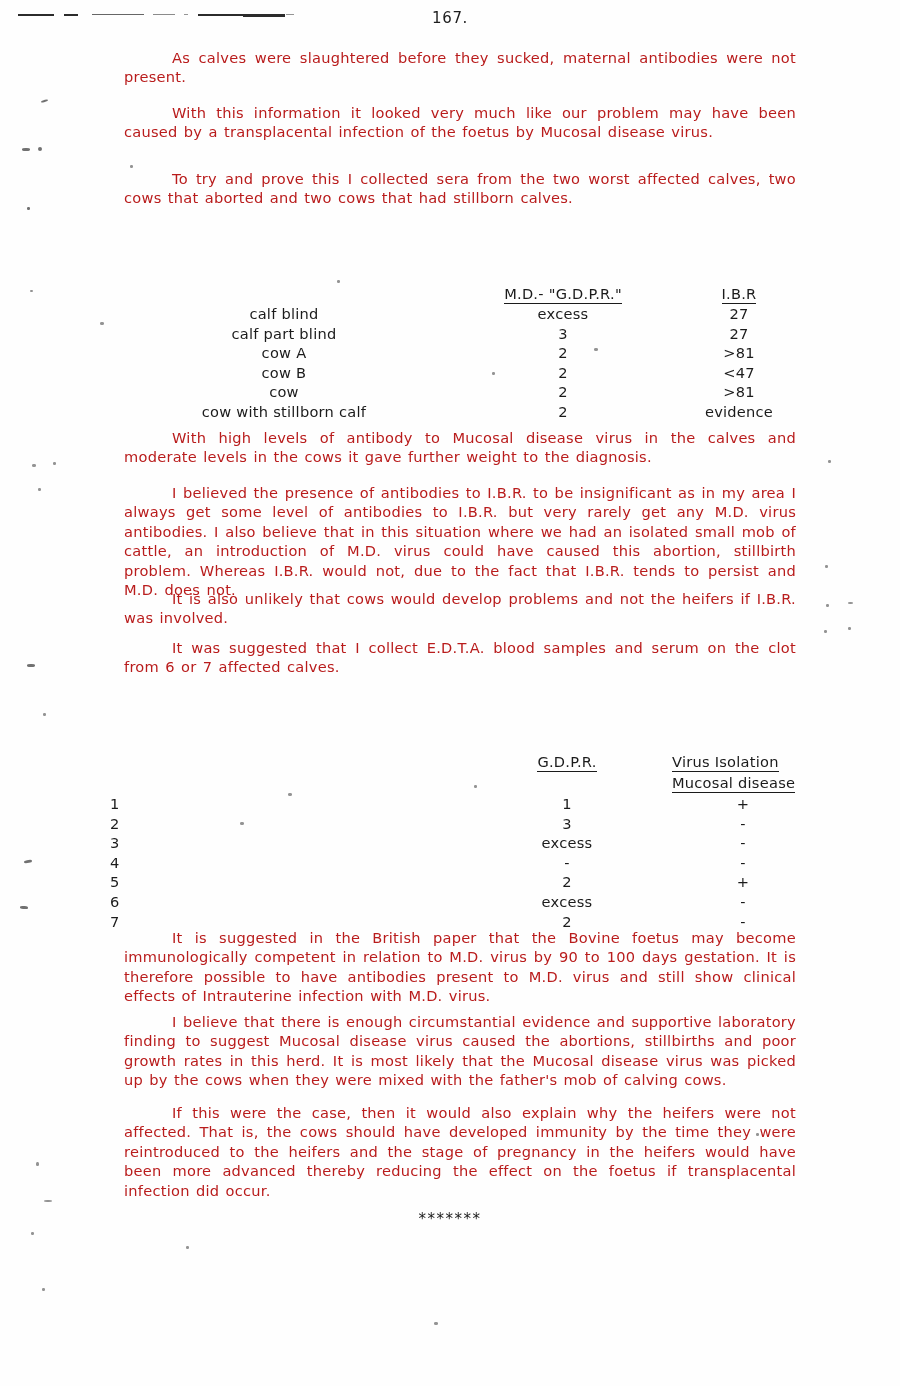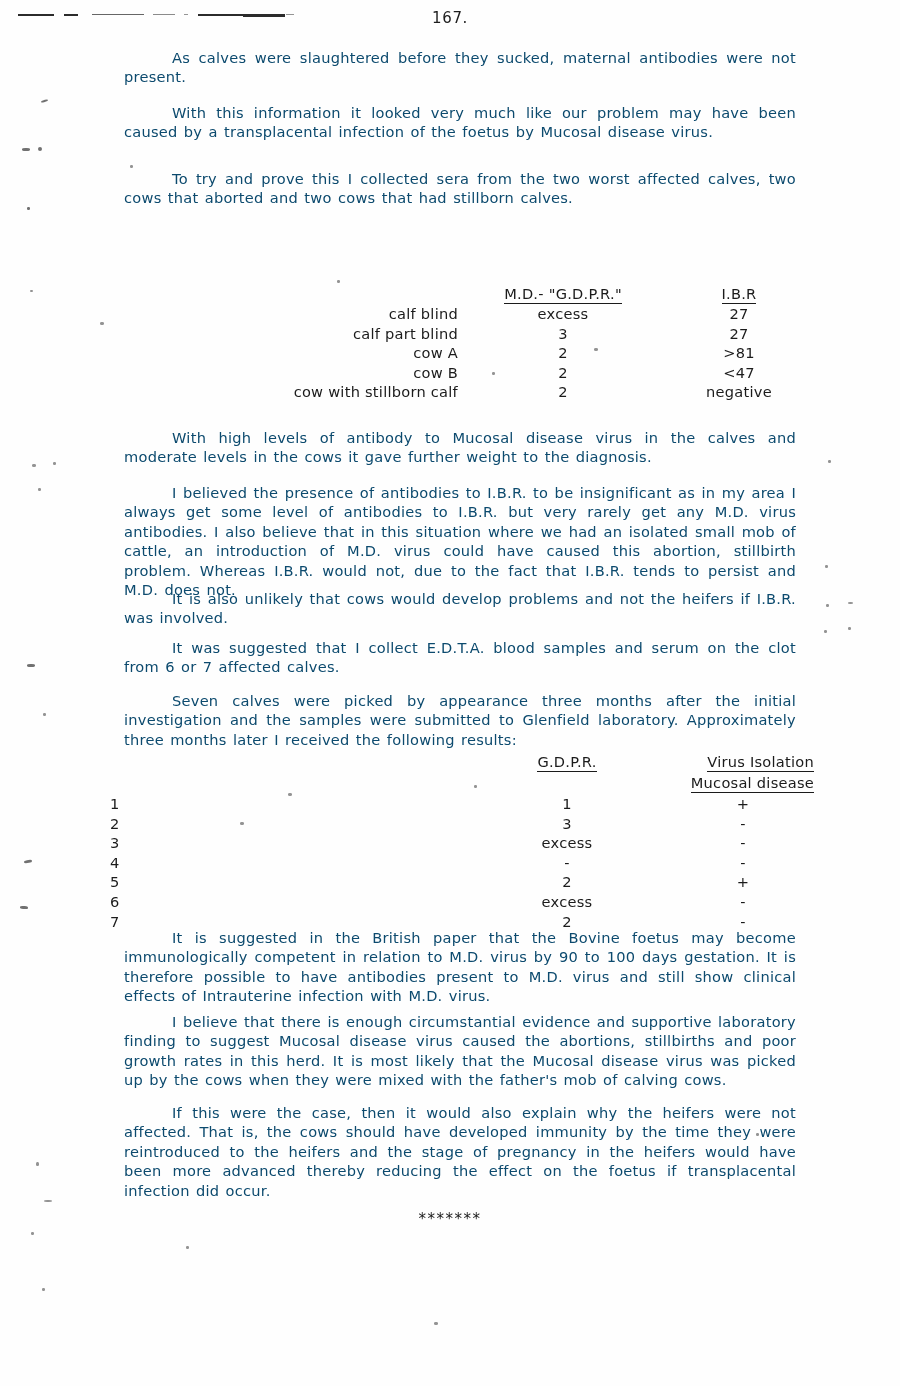--- a/index.html
+++ b/index.html
@@ -69,21 +69,21 @@
     color: #1d1d1d;
   }
   p.para {
     margin: 0;
     font-size: 14.6px;
     line-height: 19.4px;
     letter-spacing: .25px;
     word-spacing: 1.4px;
     text-align: justify;
     text-indent: 48px;
-    color: #0c4a6e;
+    color: #b91c1c;
   }
 
   .blk { position: absolute; left: 124px; width: 672px; }
 
   
   .tbl {
     position: absolute;
     left: 110px;
     width: 700px;
     font-size: 14.6px;
@@ -96,35 +96,35 @@
     width: 100%;
     table-layout: fixed;
   }
   .tbl td, .tbl th {
     padding: 0;
     font-weight: normal;
     vertical-align: top;
     font-size: 14.6px;
     line-height: 19.6px;
   }
-  .col-label { width: 348px; text-align: right; padding-left: 12px; }
+  .col-label { width: 348px; text-align: center; padding-left: 12px; }
   .col-mid   { width: 210px; text-align: center; }
   .col-right { width: 142px; text-align: center; }
 
   .hdr-cell { padding-bottom: 8px; }
   .uline {
     display: inline-block;
     border-bottom: 1.6px solid #1b1b1b;
     padding-bottom: 1px;
     line-height: 17px;
     white-space: nowrap;
   }
   .uline.thin { border-bottom-width: 1.3px; }
 
-  .hdr-stack { display: block; text-align: right; }
+  .hdr-stack { display: block; text-align: left; }
   .hdr-stack .uline { margin-bottom: 1px; }
 
   
   .col-num { width: 352px; text-align: left; padding-left: 12px; }
 
   
   .stars {
     position: absolute;
     left: 0;
     width: 900px;
@@ -229,23 +229,28 @@
           <td class="col-label">cow  A</td>
           <td class="col-mid">2</td>
           <td class="col-right">&gt;81</td>
         </tr>
         <tr>
           <td class="col-label">cow  B</td>
           <td class="col-mid">2</td>
           <td class="col-right">&lt;47</td>
         </tr>
         <tr>
+          <td class="col-label">cow</td>
+          <td class="col-mid">2</td>
+          <td class="col-right">&gt;81</td>
+        </tr>
+        <tr>
           <td class="col-label">cow with stillborn calf</td>
           <td class="col-mid">2</td>
-          <td class="col-right">negative</td>
+          <td class="col-right">evidence</td>
         </tr>
       </tbody>
     </table>
   </div>
 
   <div class="blk" style="top:428px;">
     <p class="para">With high levels of antibody to Mucosal disease virus in the calves and moderate levels in the cows it gave further weight to the diagnosis.</p>
   </div>
 
   <div class="blk" style="top:483px;">
@@ -253,23 +258,20 @@
   </div>
 
   <div class="blk" style="top:589px;">
     <p class="para">It is also unlikely that cows would develop problems and not the heifers if I.B.R. was involved.</p>
   </div>
 
   <div class="blk" style="top:638px;">
     <p class="para">It was suggested that I collect E.D.T.A. blood samples and serum on the clot from 6 or 7 affected calves.</p>
   </div>
 
-  <div class="blk" style="top:691px;">
-    <p class="para">Seven calves were picked by appearance three months after the initial investigation and the samples were submitted to Glenfield laboratory.  Approximately three months later I received the following results:</p>
-  </div>
 
   <div class="tbl" style="top:752px;">
     <table>
       <thead>
         <tr>
           <th class="col-num hdr-cell"></th>
           <th class="col-mid hdr-cell" style="vertical-align:top;">
             <span class="uline">G.D.P.R.</span>
           </th>
           <th class="col-right hdr-cell">

